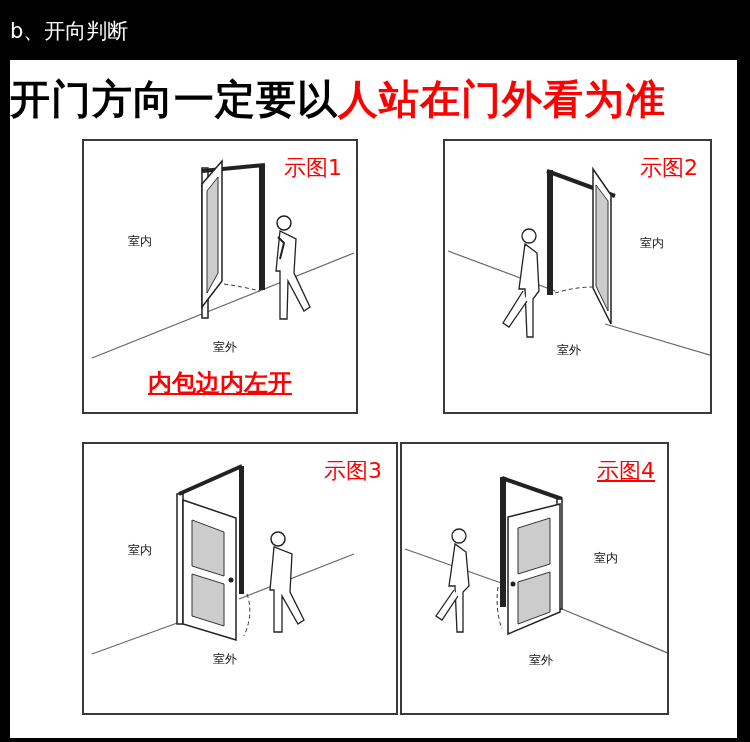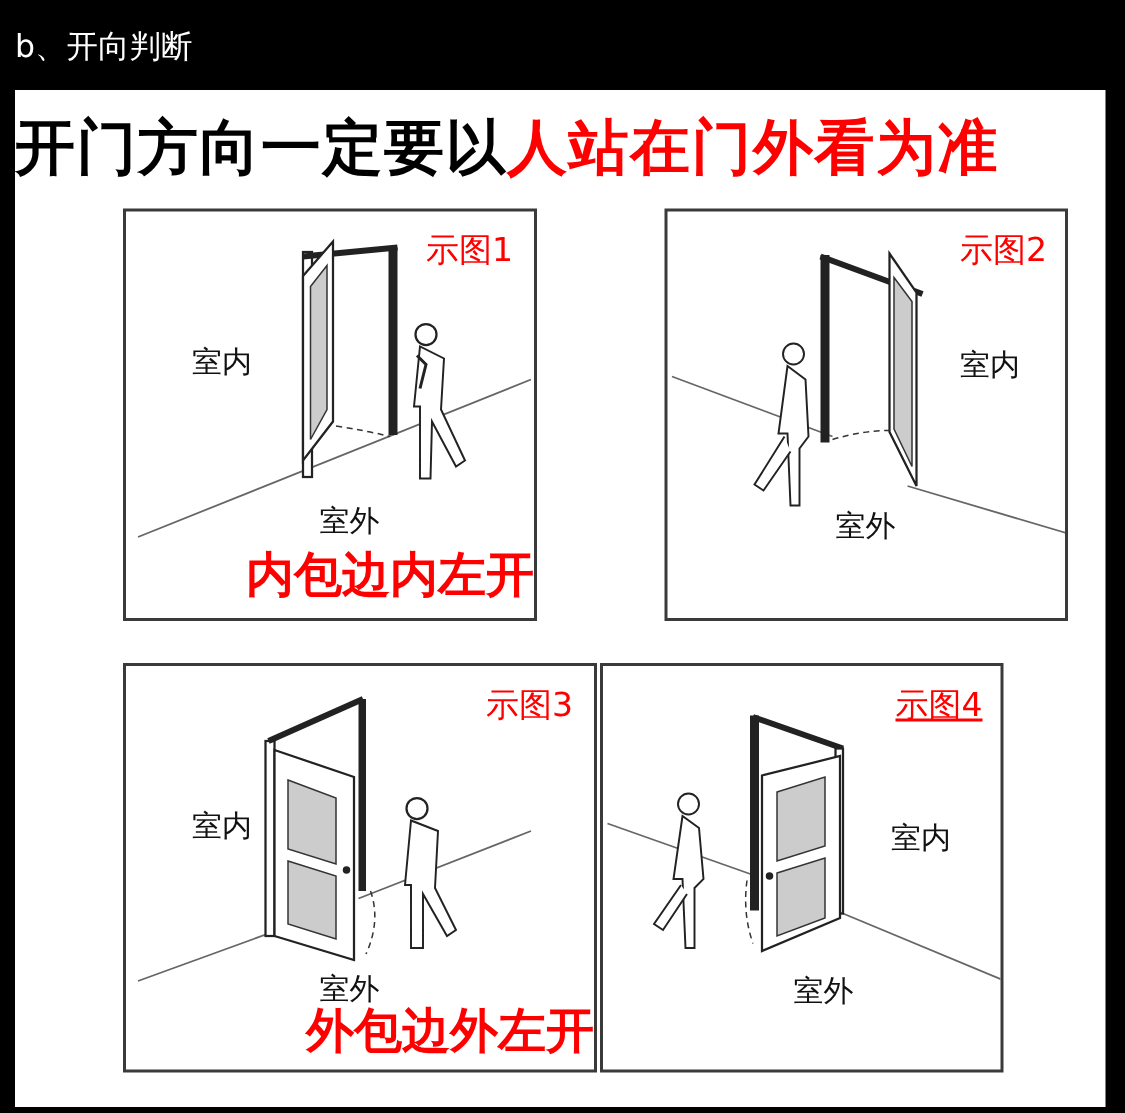--- a/index.html
+++ b/index.html
@@ -20,25 +20,25 @@
   .headline .black { color:#000; }
   .headline .red { color:#f00; }
   .panel {
     position:absolute; box-sizing:border-box; border:2px solid #3a3a3a; background:#fff; overflow:hidden;
   }
   .panel svg { position:absolute; left:0; top:0; }
   .fig-label {
     position:absolute; right:14px; top:14px; color:#f00; font-size:22px; line-height:26px;
   }
   .room-label {
-    position:absolute; color:#111; font-size:20px; line-height:20px;
+    position:absolute; color:#111; font-size:12px; line-height:20px;
   }
   .caption {
-    position:absolute; left:0; width:100%; text-align:right; color:#f00;
-    font-size:32px; line-height:30px; font-weight:bold;
+    position:absolute; left:0; width:100%; text-align:center; color:#f00;
+    font-size:24px; line-height:30px; font-weight:bold;text-decoration:underline;
   }
 </style>
 </head>
 <body>
 
 <div class="header-title">b、开向判断</div>
 
 <div class="page">
   <div class="headline">
     <span class="black">开门方向一定要以</span><span class="red">人站在门外看为准</span>
@@ -103,21 +103,20 @@
       <polygon points="108,130 140,140 140,182 108,172" fill="#ccc" stroke="#333" stroke-width="1"></polygon>
       <circle cx="147" cy="136" r="2.5" fill="#222"></circle>
       <path d="M163,150 Q170,170 160,192" stroke="#333" stroke-width="1" stroke-dasharray="4,3" fill="none"></path>
 
       <circle cx="194" cy="95" r="7" fill="#fff" stroke="#222" stroke-width="1.5"></circle>
       <path d="M190,103 L186,146 L190,146 L190,188 L198,188 L198,152 L214,180 L220,176 L206,148 L208,110 Z" fill="#fff" stroke="#222" stroke-width="1.3"></path>
     </svg>
     <div class="fig-label">示图3</div>
     <div class="room-label" style="left:44px;top:96px;">室内</div>
     <div class="room-label" style="left:129px;top:205px;">室外</div>
-    <div class="caption" style="top:228px;">外包边外左开</div>
   </div>
 
   <div class="panel" style="left:390px;top:382px;width:269px;height:273px;">
     <svg width="269" height="273">
       <line x1="3" y1="105" x2="102" y2="140" stroke="#666" stroke-width="1.2"></line>
       <line x1="160" y1="165" x2="268" y2="210" stroke="#666" stroke-width="1.2"></line>
 
       <rect x="98" y="33" width="6" height="130" fill="#222"></rect>
       <line x1="100" y1="34" x2="160" y2="55" stroke="#222" stroke-width="4"></line>
       <rect x="155" y="55" width="5" height="110" fill="#fff" stroke="#222" stroke-width="1.5"></rect>

